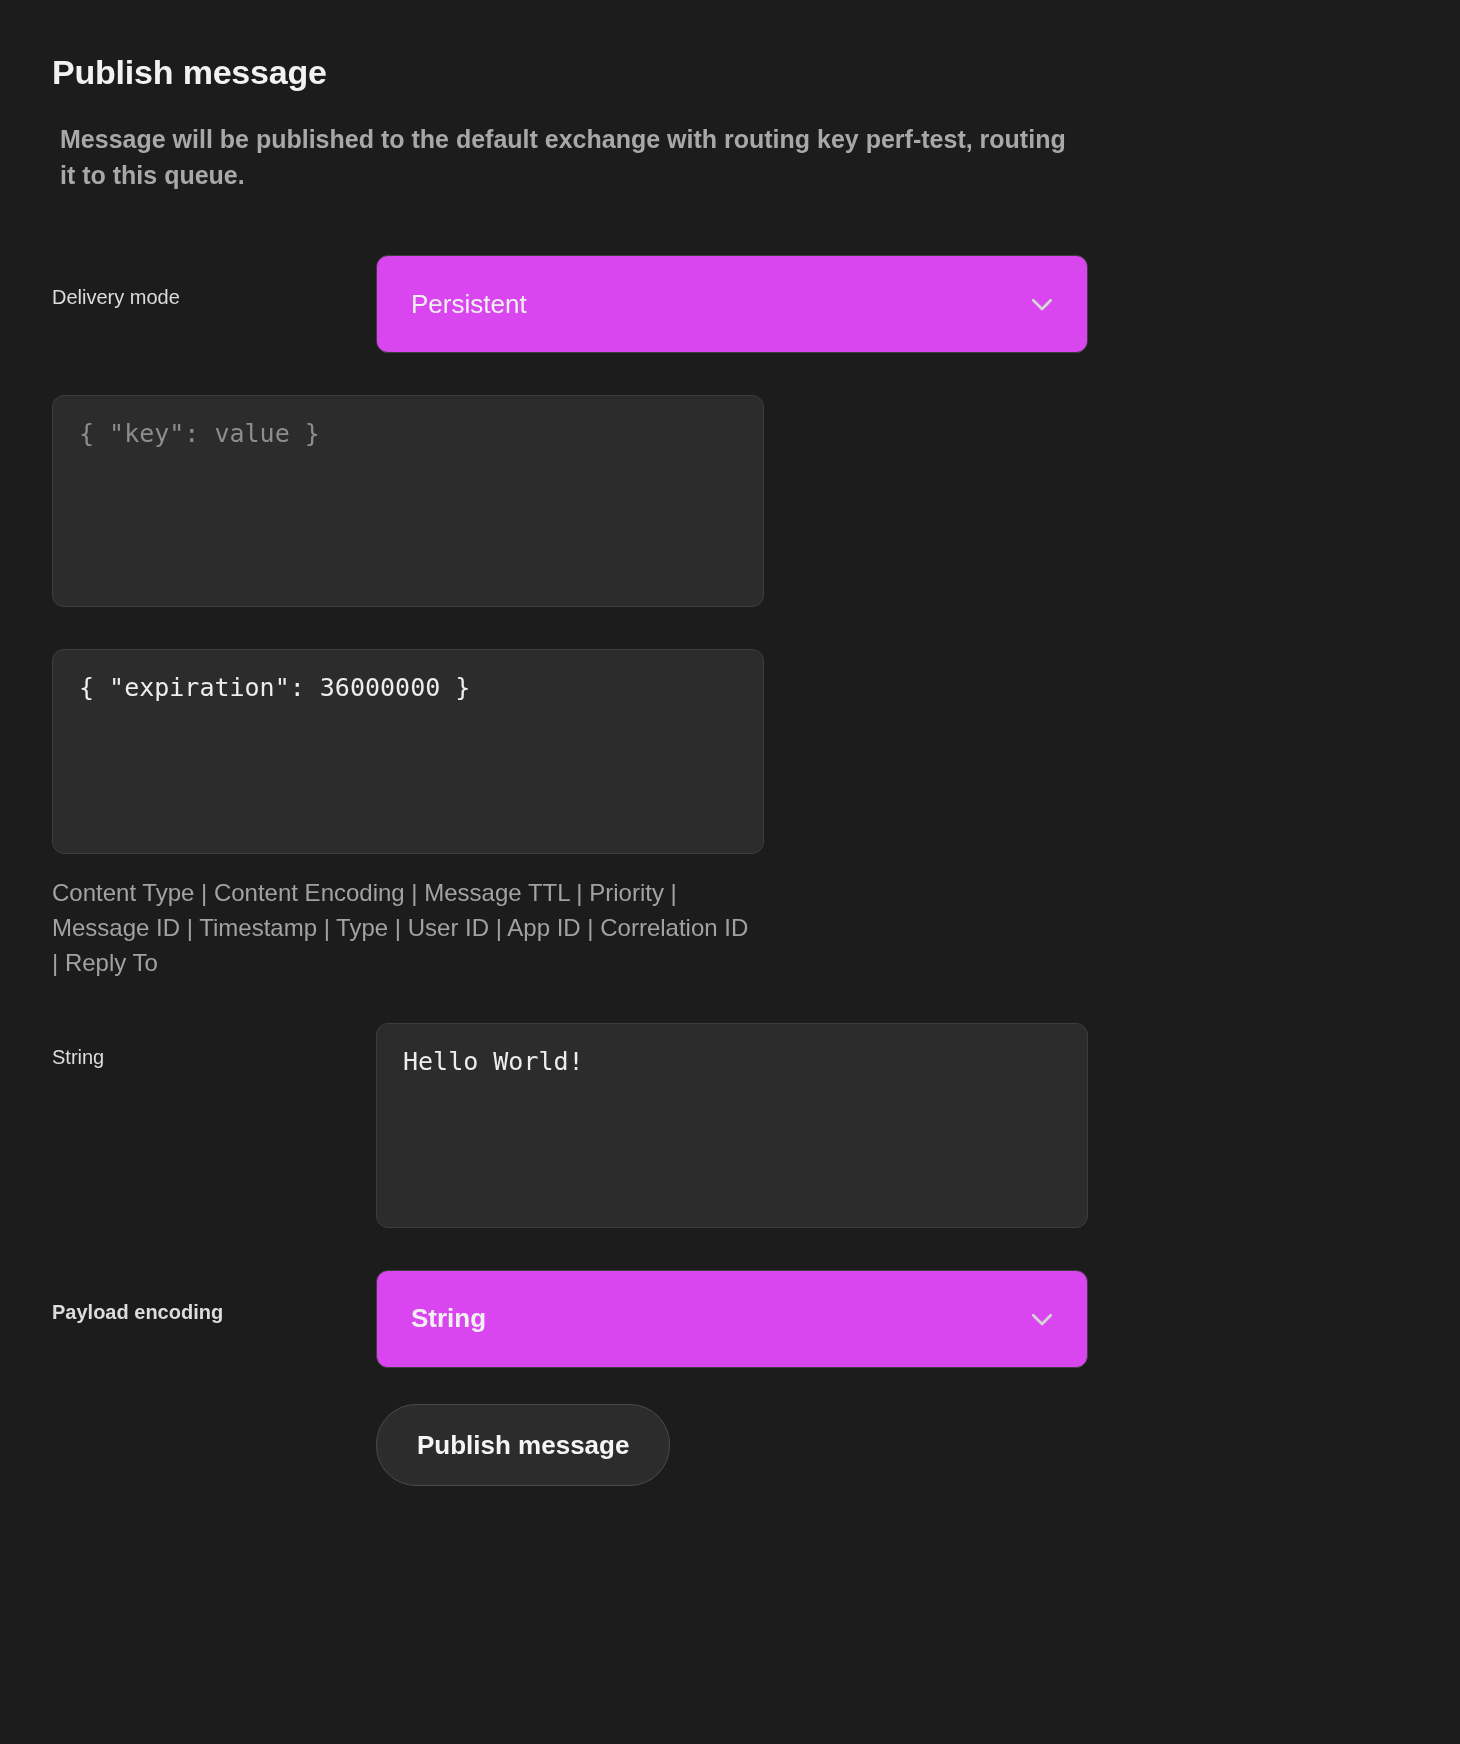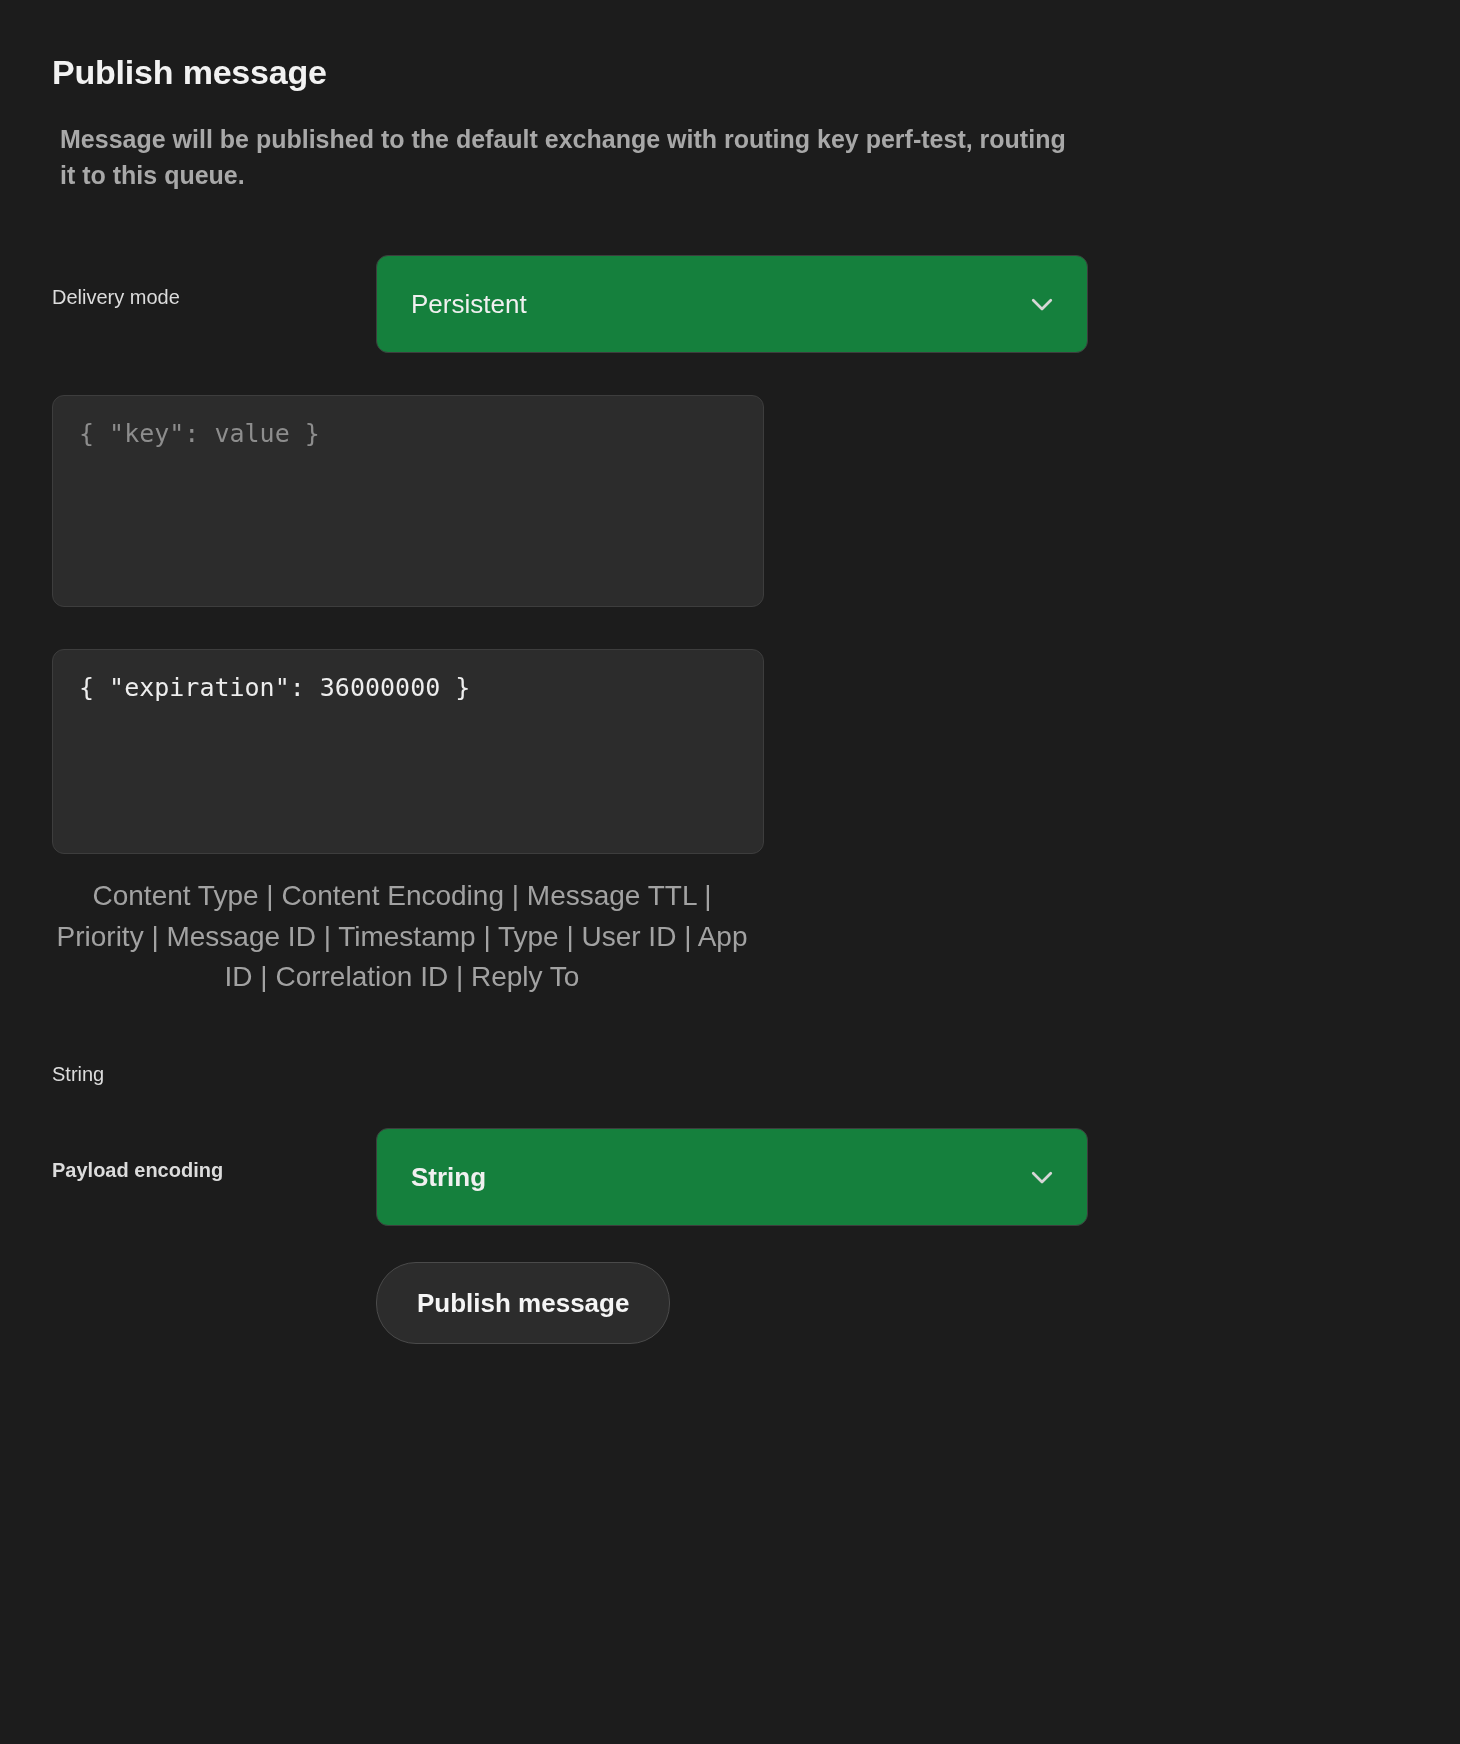--- a/index.html
+++ b/index.html
@@ -64,21 +64,21 @@
 
   .field-control {
     flex: 0 0 auto;
     width: 712px;
   }
 
   
   .select-box {
     position: relative;
     height: 98px;
-    background: #15803d;
+    background: #d946ef;
     border: 1px solid #3d3d3d;
     border-radius: 12px;
     display: flex;
     align-items: center;
     box-sizing: border-box;
   }
   .select-value {
     font-size: 26px;
     color: #f0f0f0;
     padding-left: 34px;
@@ -117,25 +117,24 @@
   .resize-handle-icon {
     position: absolute;
     right: 7px;
     bottom: 7px;
     width: 16px;
     height: 16px;
   }
 
   .hint {
     margin-top: 22px;
-    font-size: 28px;
+    font-size: 24px;
     color: #a2a2a2;
     line-height: 1.45;
     width: 700px;
-    text-align: center;
   }
 
   
   .publish-row {
     display: flex;
     margin-top: 10px;
   }
   .publish-spacer { width: 324px; flex: 0 0 324px; }
   .publish-button {
     background: #2c2c2c;
@@ -188,20 +187,25 @@
       <div class="field-control">
         <div class="textarea-box props">{ "expiration": 36000000 }<span class="resize-handle-icon">
             
           </span></div>
         <div class="hint">Content Type | Content Encoding | Message TTL | Priority | Message ID | Timestamp | Type | User ID | App ID | Correlation ID | Reply To</div>
       </div>
     </div>
 
     <div class="field-row">
       <div class="field-label offset-area">String</div>
+      <div class="field-control">
+        <div class="textarea-box payload">Hello World!<span class="resize-handle-icon">
+            
+          </span></div>
+      </div>
     </div>
 
     <div class="field-row tight">
       <div class="field-label offset-select">Payload encoding</div>
       <div class="field-control">
         <div class="select-box">
           <span class="select-value">String</span>
           <span class="chevron-down-icon">
             <svg width="30" height="30" viewBox="0 0 24 24" fill="none" stroke="#d6d6d6" stroke-width="2.2" stroke-linecap="round" stroke-linejoin="round">
               <polyline points="5 9 12 16 19 9"></polyline>

